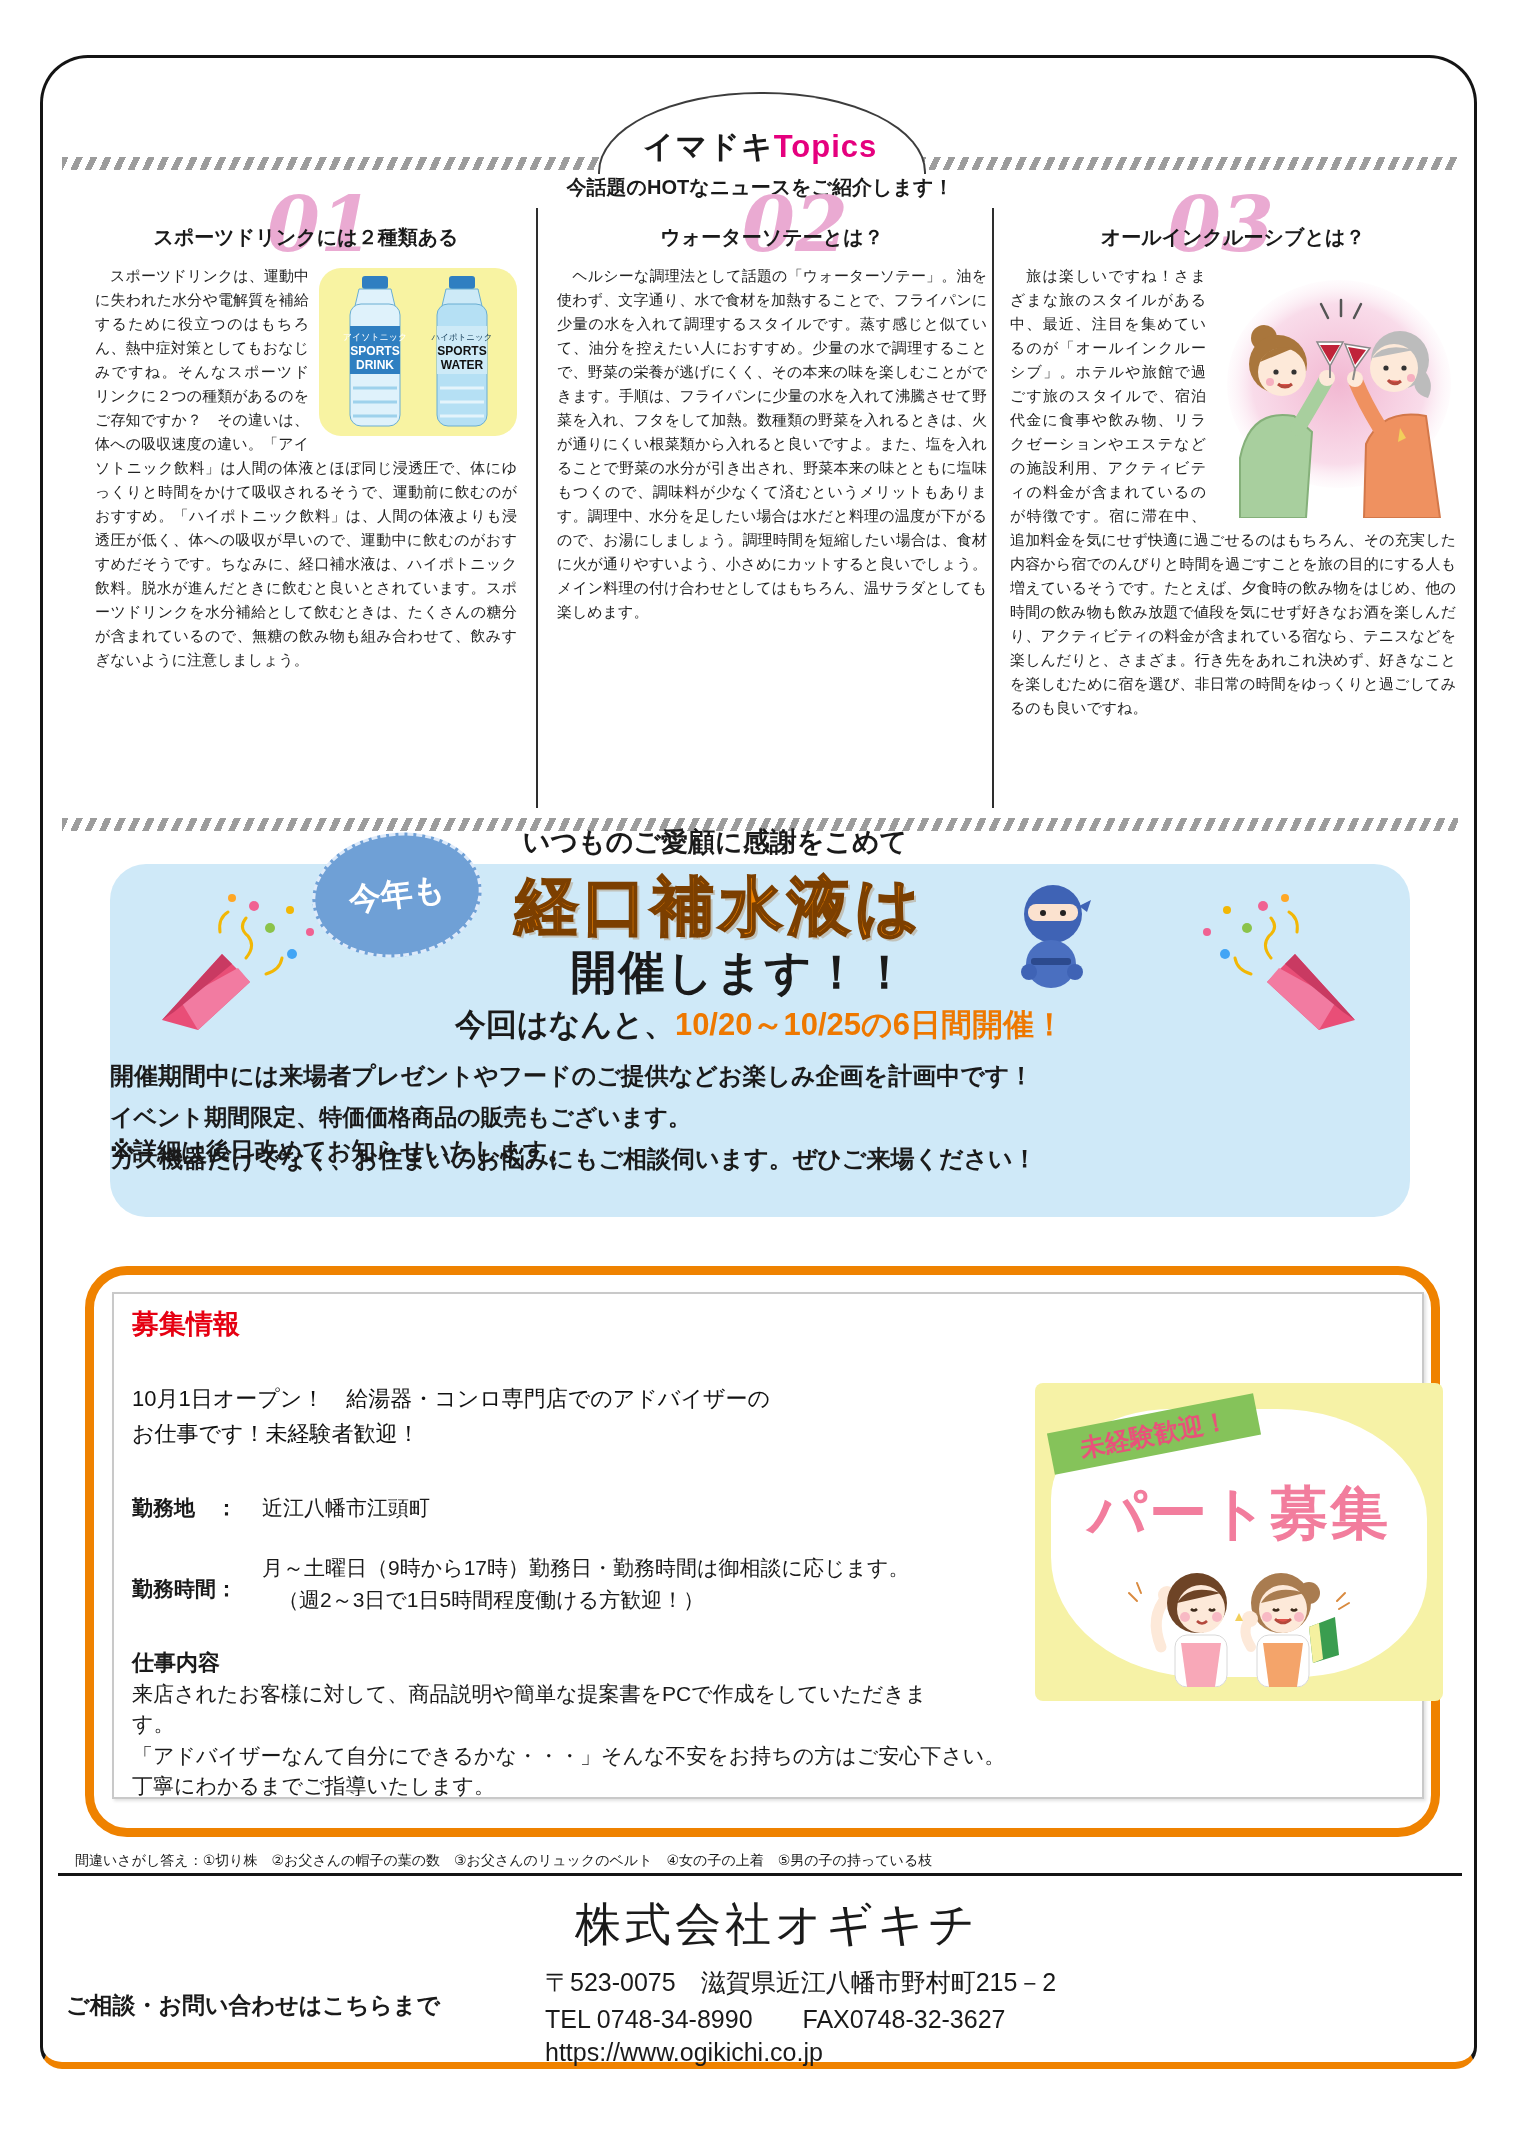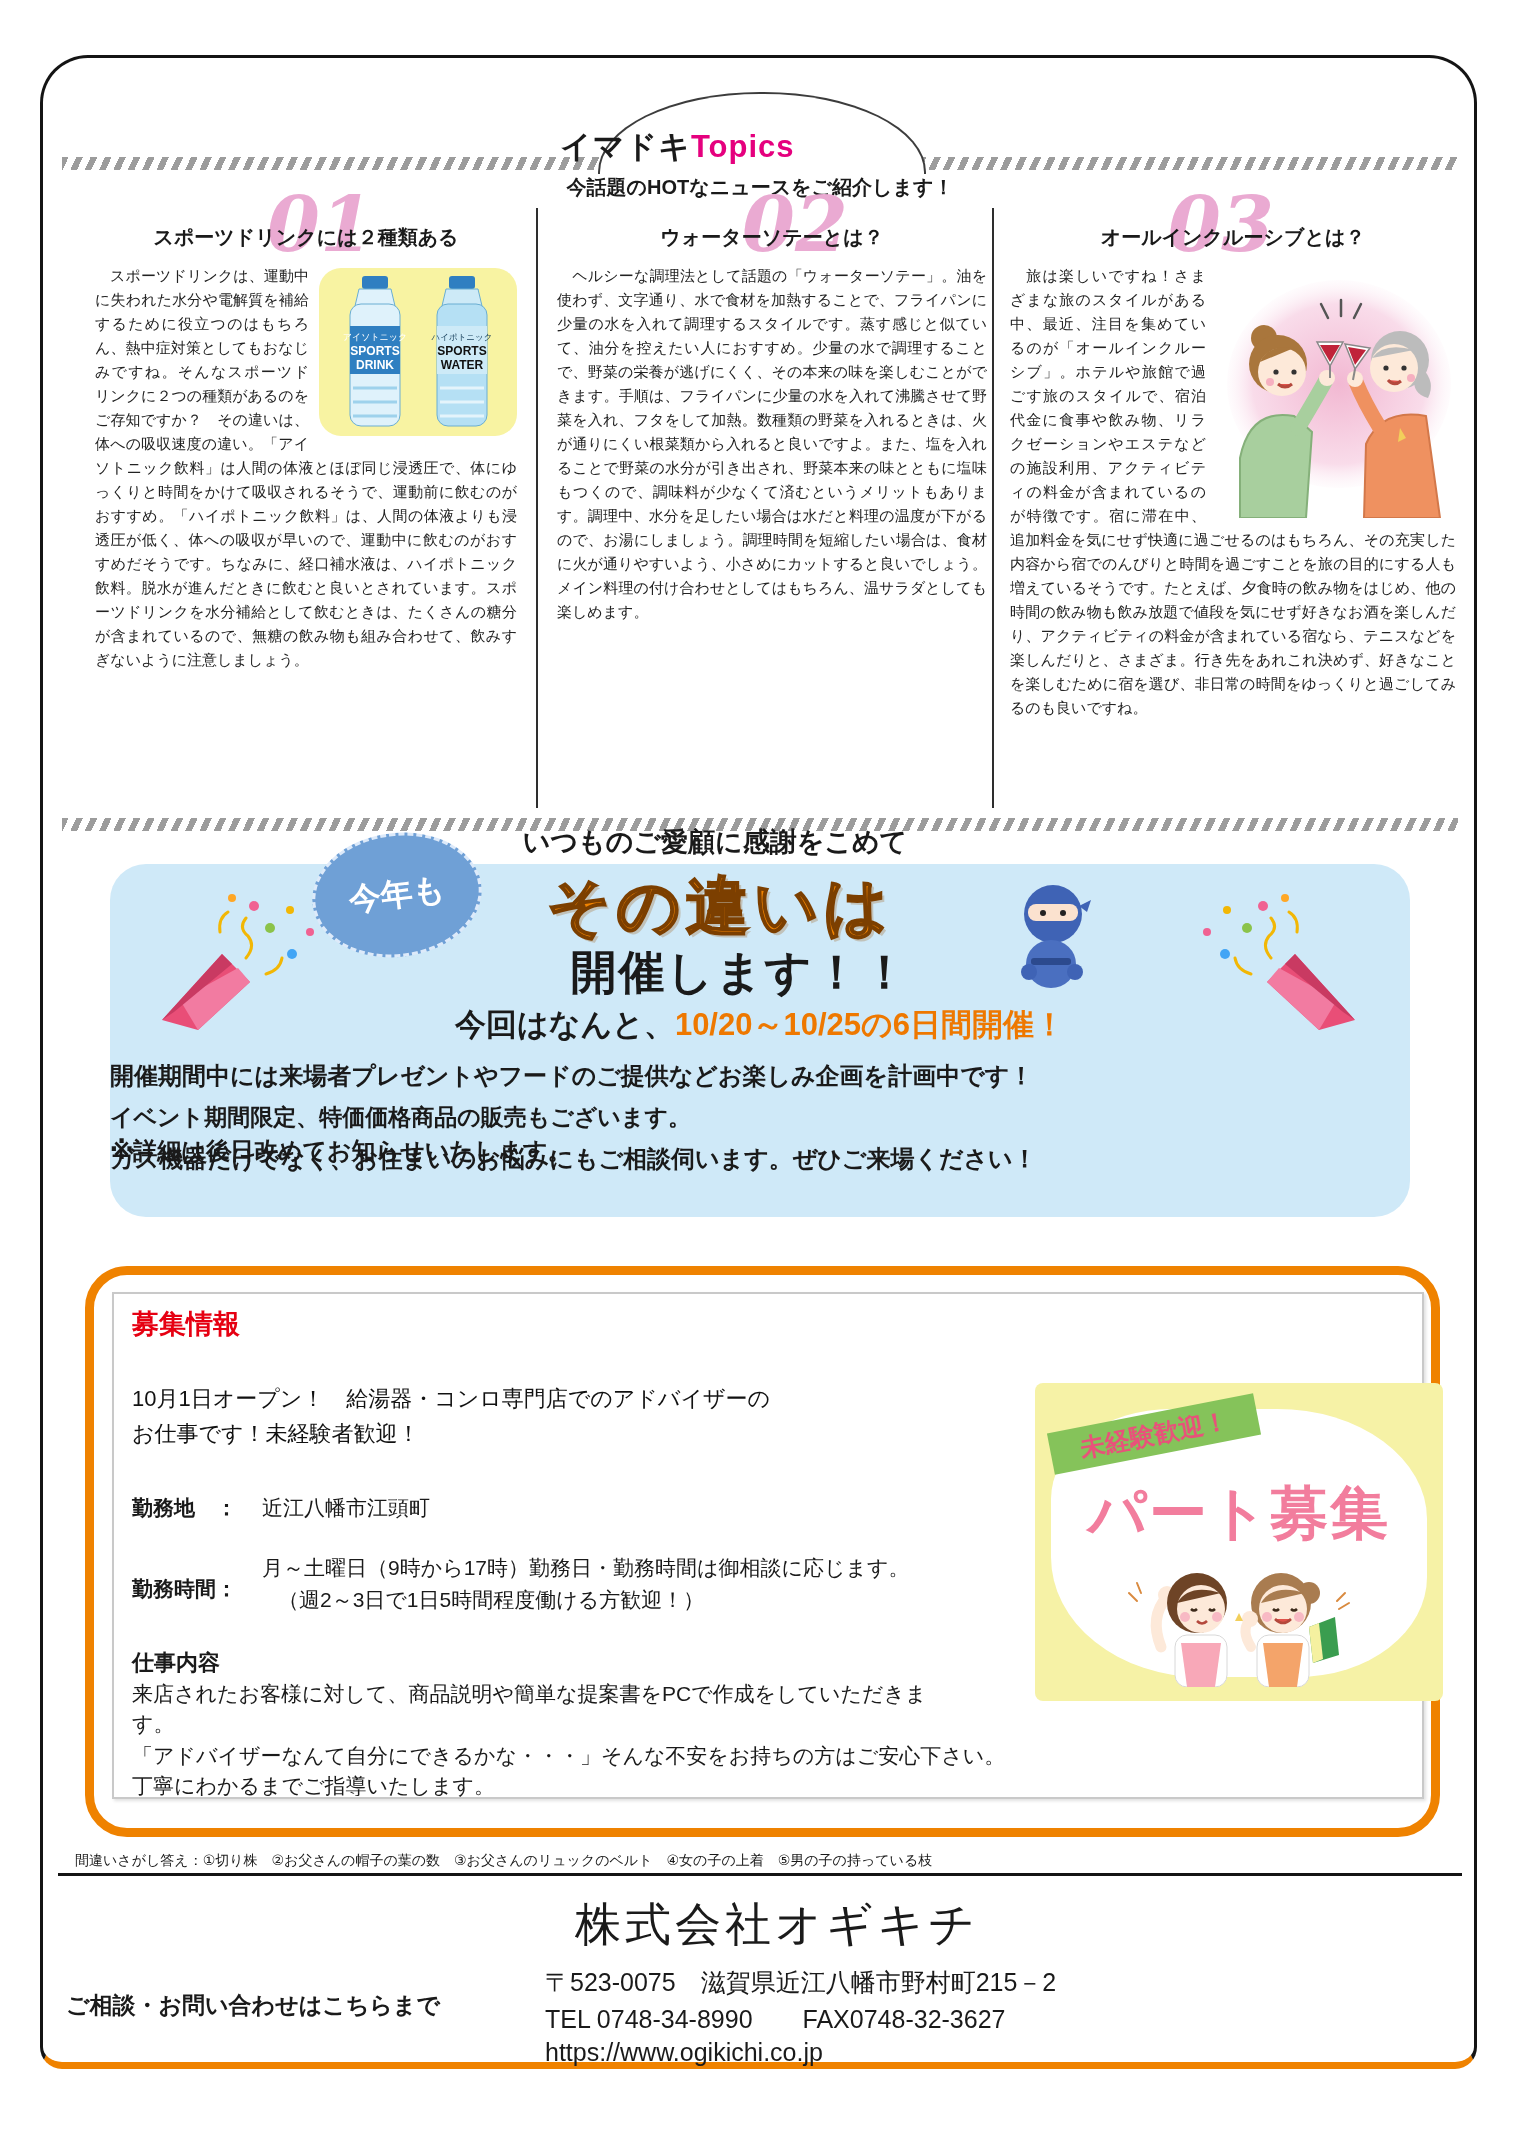--- a/index.html
+++ b/index.html
@@ -10,21 +10,21 @@
   #frame{left:40px;top:55px;width:1431px;height:2004px;border:3px solid #141414;border-bottom:7px solid #ef8200;border-radius:48px 48px 22px 22px;}
 
   
   .stripe{height:13px;background:repeating-linear-gradient(115deg,#9c9c9c 0 6px,#ffffff 6px 13px);}
   #stripe-tl{left:62px;top:157px;width:538px;}
   #stripe-tr{left:920px;top:157px;width:538px;}
   #stripe-mid{left:62px;top:818px;width:1396px;}
 
   
   #arc{left:598px;top:92px;width:324px;height:80px;border:2px solid #3c3c3c;border-bottom:none;border-radius:162px 162px 0 0/80px 80px 0 0;background:#fff;z-index:1;}
-  #topics-title{left:560px;top:126px;width:400px;text-align:left;font-size:31px;font-weight:bold;z-index:2;letter-spacing:1px;}
+  #topics-title{left:560px;top:126px;width:400px;text-align:center;font-size:31px;font-weight:bold;z-index:2;letter-spacing:1px;}
   #topics-title .accent{color:#e5007e;}
   #topics-subtitle{left:410px;top:174px;width:700px;text-align:center;font-size:20px;font-weight:bold;}
 
   
   .article{top:210px;}
   #article1{left:95px;width:422px;}
   #article2{left:557px;width:430px;}
   #article3{left:1010px;width:446px;}
   .divider{top:208px;height:600px;width:2px;background:#2e2e2e;}
   #divider1{left:536px;}
@@ -219,21 +219,21 @@
   </div>
 </div>
 
 <div id="stripe-mid" class="abs stripe"></div>
 
 <div id="bluebox" class="abs"></div>
 <div id="fest-lead" class="abs">いつものご愛顧に感謝をこめて</div>
 <div id="fest-badge" class="abs">
     <span>今年も</span>
   </div>
-<div id="fest-title" class="abs">その違いは</div>
+<div id="fest-title" class="abs">経口補水液は</div>
 <div id="fest-sub" class="abs">開催します！！</div>
 <div id="fest-date" class="abs"><span>今回はなんと、</span><span class="hl">10/20～10/25の6日間開催！</span></div>
 <div id="fest-l1" class="abs fest-line">開催期間中には来場者プレゼントやフードのご提供などお楽しみ企画を計画中です！</div>
 <div id="fest-l2" class="abs fest-line">イベント期間限定、特価価格商品の販売もございます。</div>
 <div id="fest-l3" class="abs fest-line">ガス機器だけでなく、お住まいのお悩みにもご相談伺います。ぜひご来場ください！</div>
 <div id="fest-l4" class="abs fest-line">※詳細は後日改めてお知らせいたします。</div>
 
 <div id="cracker-left" class="abs cracker">
   <svg width="185" height="170" viewBox="0 0 185 170">
     <polygon points="12,158 72,92 100,120 48,168" fill="#e94e77"></polygon>

